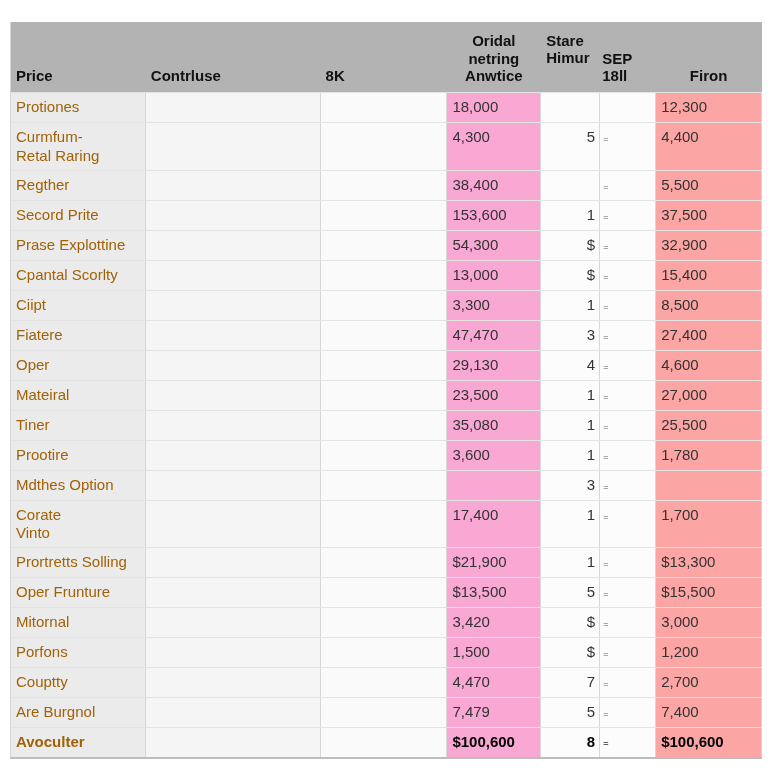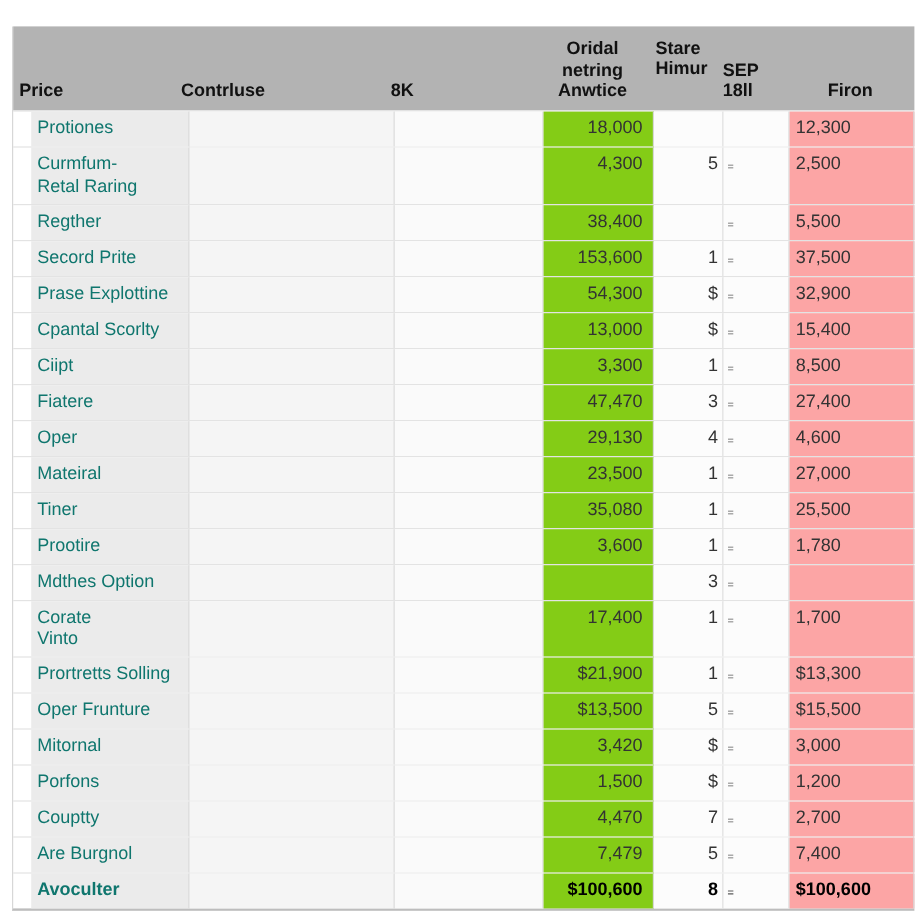--- a/index.html
+++ b/index.html
@@ -47,24 +47,24 @@
     font-size:15px;
     color:var(--body-text,#333);
   }
   .cell{
     box-sizing:border-box;
     padding:5px 6px 4px 5px;
     border-right:1px solid var(--grid,#d7d7d7);
     white-space:pre-line;
     line-height:1.25;
   }
-  .cell.c1{background:var(--label-bg,#ebebeb);color:#0f766e;margin-left:15px;}
+  .cell.c1{background:var(--label-bg,#ebebeb);color:#a16207;}
   .cell.c2{background:#f5f5f5;}
   .cell.c3{background:#fafafa;}
-  .cell.c4{background:#84cc16;text-align:right;padding-right:9px;}
+  .cell.c4{background:#f9a8d4;text-align:left;padding-right:9px;}
   .cell.c5{background:#fcfcfc;text-align:right;padding-right:4px;}
   .cell.c6{background:#fcfcfc;font-size:9px;color:#5c5c5c;padding-top:11px;padding-left:3px;letter-spacing:1px;}
   .cell.c7{background:#fca5a5;padding-right:9px;}
   .row.bold{font-weight:bold;color:#000;}
   .row.bold .cell.c1{font-weight:bold;}
 </style>
 </head>
 <body style="--header-bg: #b3b3b3; --header-text: #111111; --label-bg: #ebebeb; --grid: #d7d7d7; --row-line: #e3e3e3; --body-text: #333333;">
 
 <div class="sheet">
@@ -92,21 +92,21 @@
         <div class="cell c7">12,300</div>
       </div>
       <div class="row">
         <div class="cell c1">Curmfum-
 Retal Raring</div>
         <div class="cell c2"></div>
         <div class="cell c3"></div>
         <div class="cell c4">4,300</div>
         <div class="cell c5">5</div>
         <div class="cell c6">=</div>
-        <div class="cell c7">2,500</div>
+        <div class="cell c7">4,400</div>
       </div>
       <div class="row">
         <div class="cell c1">Regther</div>
         <div class="cell c2"></div>
         <div class="cell c3"></div>
         <div class="cell c4">38,400</div>
         <div class="cell c5"></div>
         <div class="cell c6">=</div>
         <div class="cell c7">5,500</div>
       </div>

